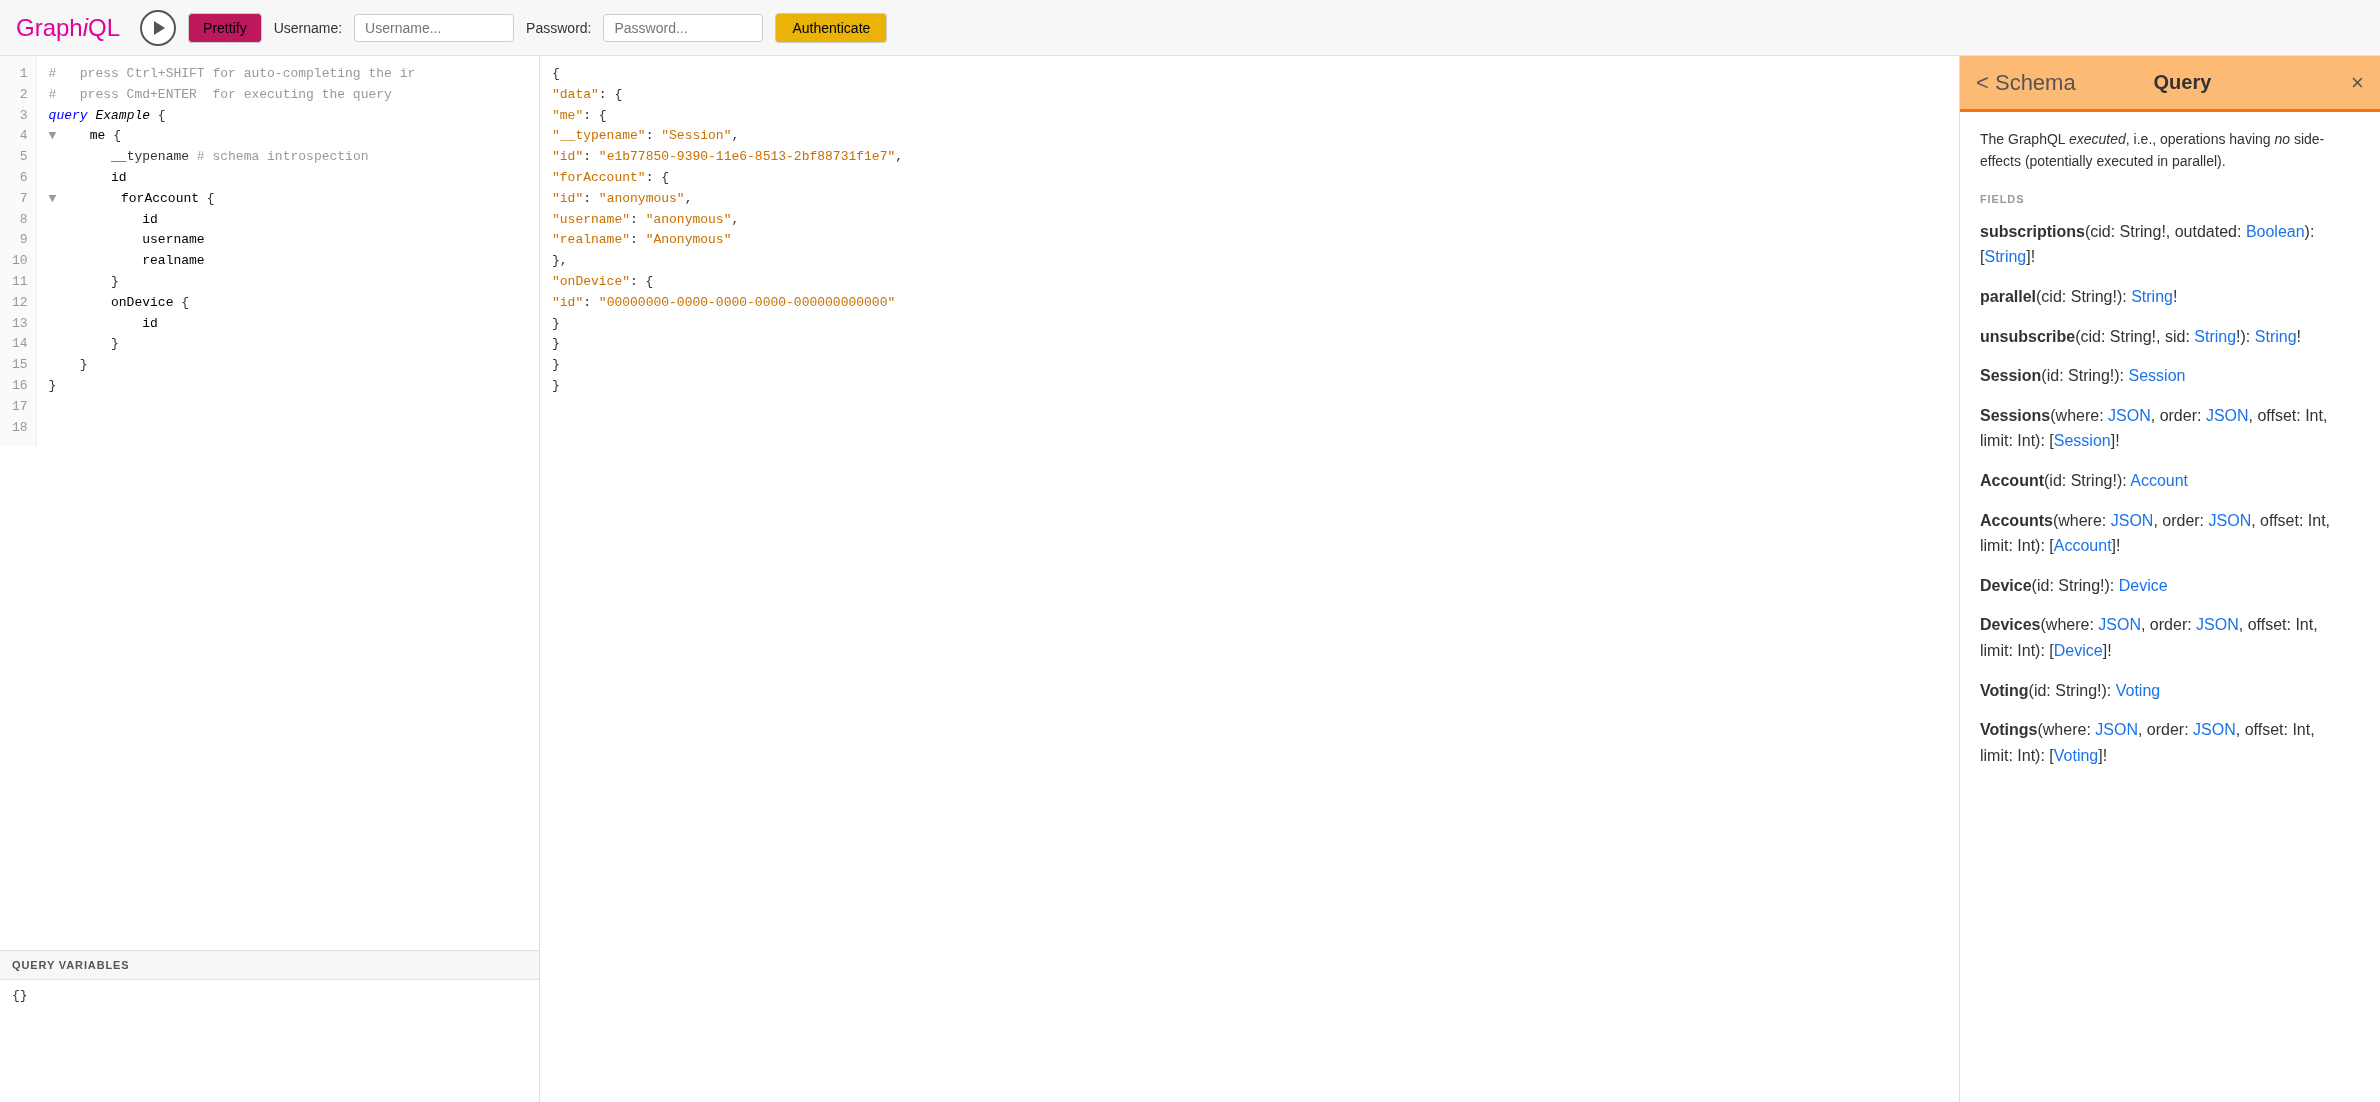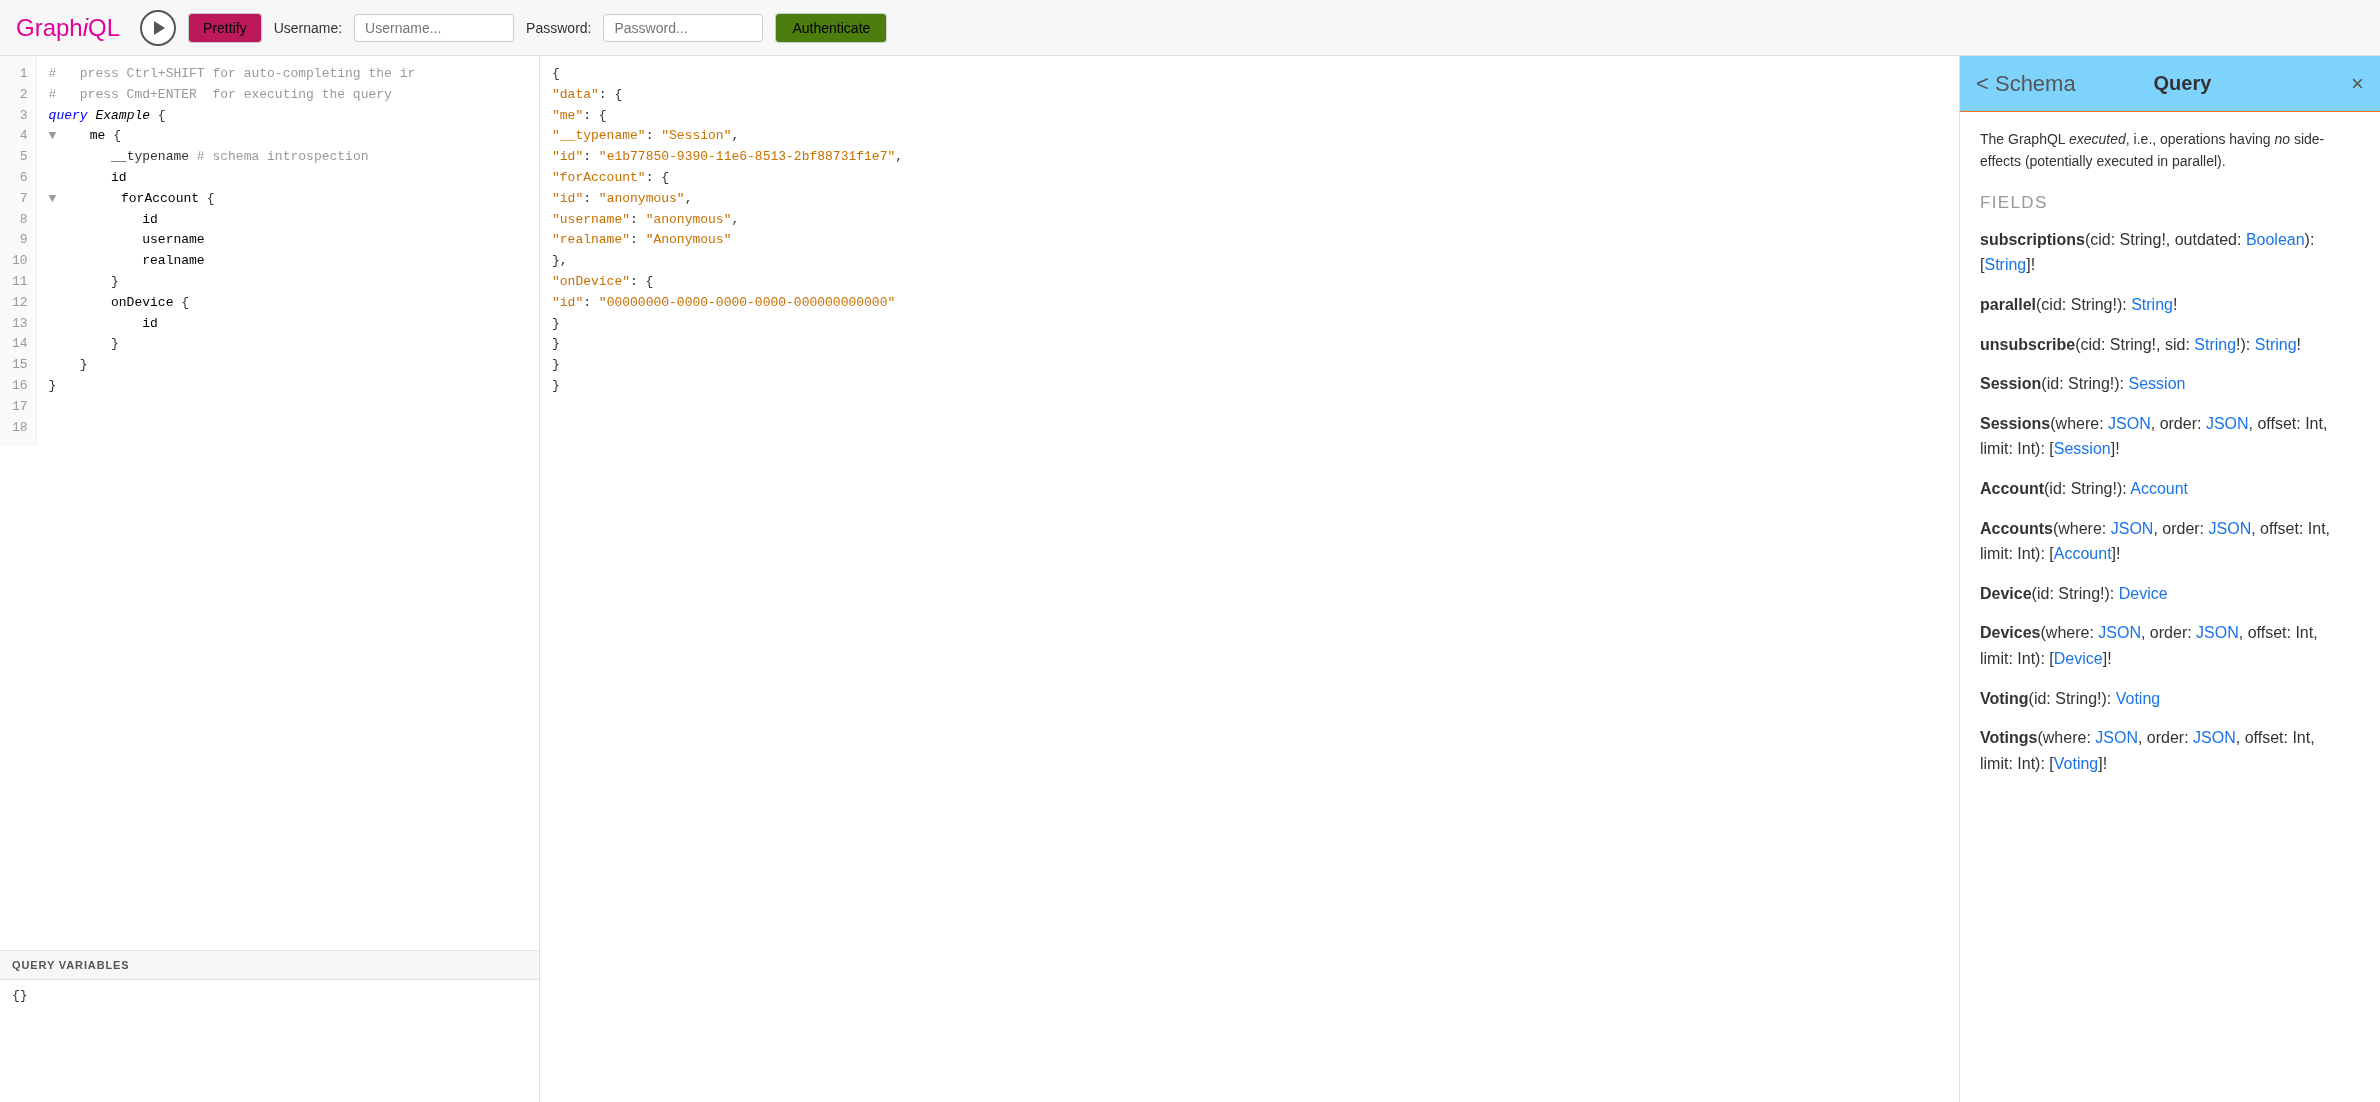--- a/index.html
+++ b/index.html
@@ -46,21 +46,21 @@
       border: 1px solid #ccc;
       border-radius: 4px;
       font-size: 14px;
       color: #999;
       width: 160px;
     }
     #authenticate-btn {
       padding: 6px 16px;
       border: 1px solid #ccc;
       border-radius: 4px;
-      background: #4d7c0f;
+      background: #eab308;
       cursor: pointer;
       font-size: 14px;
     }
 
     
     #main {
       display: flex;
       flex: 1;
       overflow: hidden;
     }
@@ -155,22 +155,22 @@
       flex-shrink: 0;
       display: flex;
       flex-direction: column;
       overflow: hidden;
     }
     #docs-header {
       display: flex;
       align-items: center;
       padding: 0 16px;
       height: 56px;
-      border-bottom: 1px solid #f97316;
-      background: #7dd3fc;
+      border-bottom: 3px solid #f97316;
+      background: #fdba74;
       gap: 8px;
     }
     #docs-back {
       font-size: 22px;
       color: #555;
       cursor: pointer;
       margin-right: 4px;
     }
     #docs-title {
       font-size: 20px;
@@ -191,22 +191,22 @@
       padding: 16px 20px;
     }
     #docs-description {
       font-size: 14px;
       color: #333;
       line-height: 1.6;
       margin-bottom: 20px;
     }
     #docs-description em { font-style: italic; }
     .fields-label {
-      font-size: 17px;
-      font-weight: 400;
+      font-size: 11px;
+      font-weight: 700;
       letter-spacing: 0.08em;
       color: #999;
       text-transform: uppercase;
       margin-bottom: 14px;
     }
     .field-item {
       font-size: 16px;
       line-height: 1.6;
       margin-bottom: 14px;
       color: #333;

